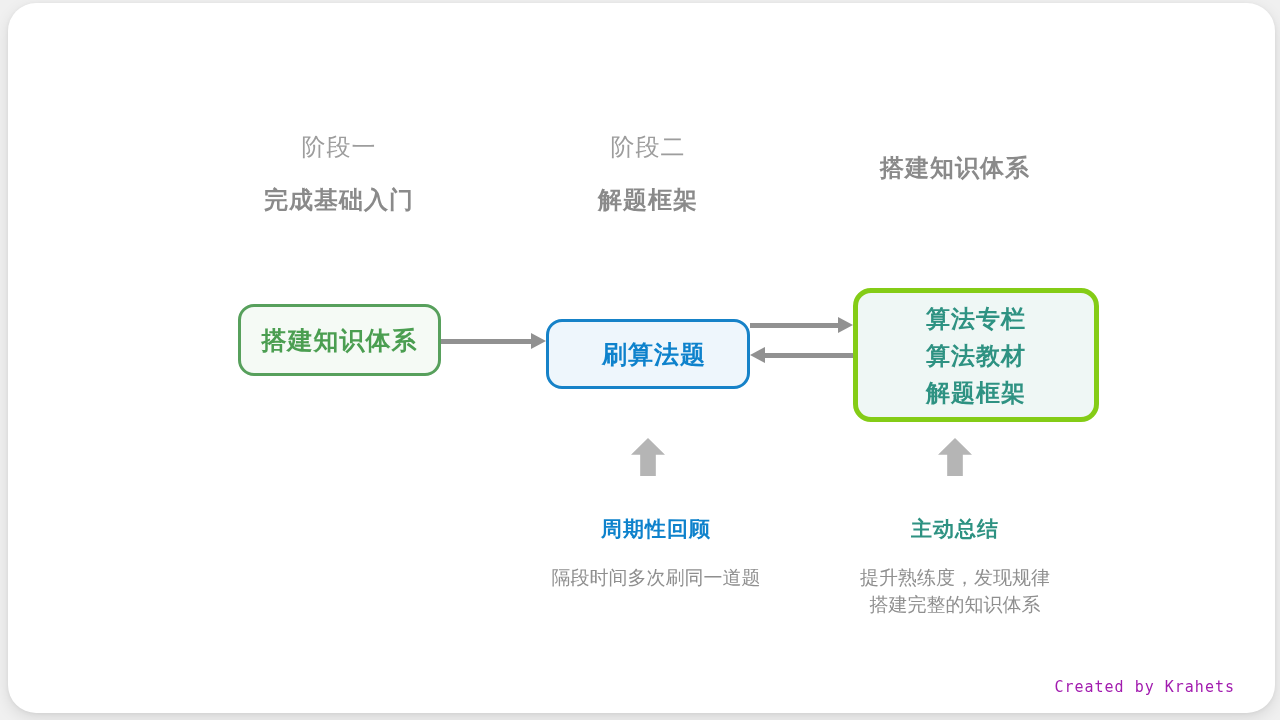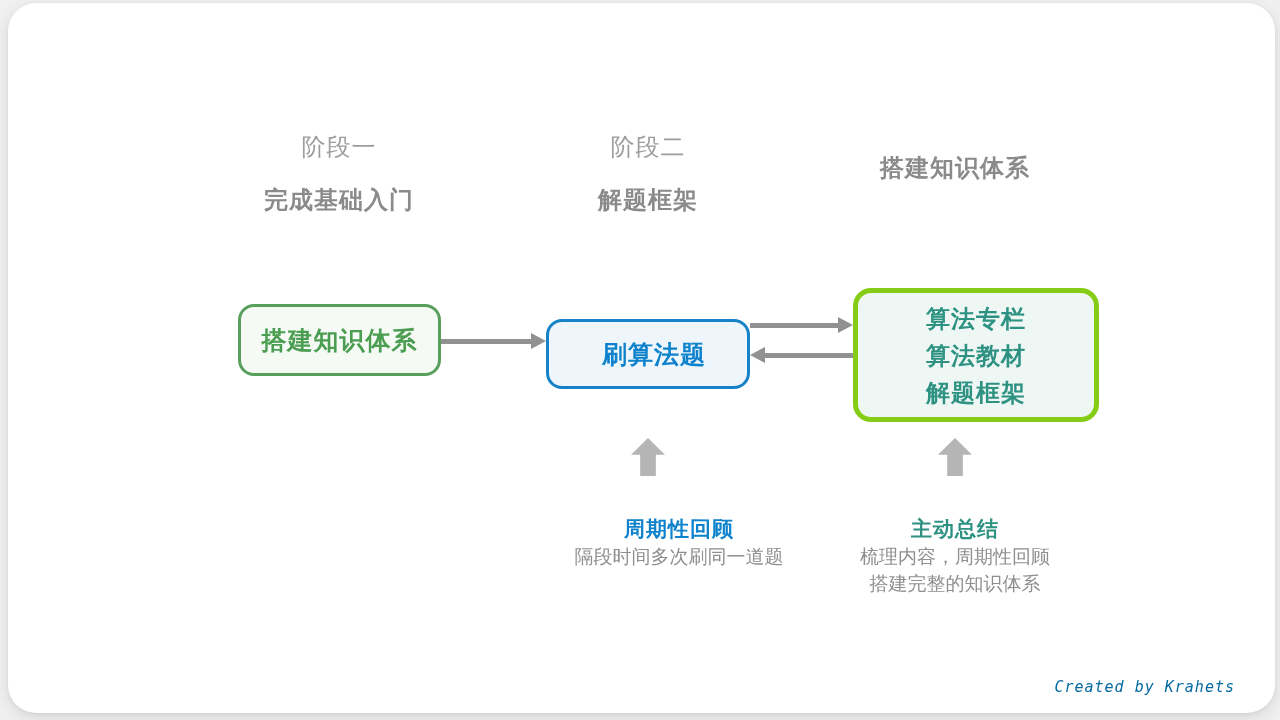--- a/index.html
+++ b/index.html
@@ -102,32 +102,32 @@
     white-space: nowrap;
   }
   .annotation-title {
     font-size: 21px;
     font-weight: 700;
     letter-spacing: 1px;
   }
   .annotation-title.blue { color: #0e82cc; }
   .annotation-title.teal { color: #2e9282; }
   .annotation-desc {
+    margin-top: 21px;
     font-size: 19px;
     line-height: 27px;
     color: #8f8f8f;
   }
   .credit {
     position: absolute;
     right: 40px; top: 675px;
     font-family: "DejaVu Sans Mono", monospace;
     font-size: 15px;
-    color: #0369a1;
+    color: #a21caf;
     letter-spacing: 1px;
-    font-style: italic;
   }
 </style>
 </head>
 <body>
 
 <div class="card">
 
   <div class="stage-header" style="left:331px; top:128px;">
     <div class="stage-label">阶段一</div>
     <div class="stage-subtitle">完成基础入门</div>
@@ -161,29 +161,29 @@
     <div class="head"></div>
   </div>
   <div class="h-arrow point-left" style="left:742px; top:344px; width:103px;">
     <div class="shaft"></div>
     <div class="head"></div>
   </div>
 
   <div class="up-arrow" style="left:640px; top:435px;"></div>
   <div class="up-arrow" style="left:947px; top:435px;"></div>
 
-  <div class="annotation" style="left:671px; top:512px;font-family:Liberation Serif, serif;">
+  <div class="annotation" style="left:648px; top:512px;font-family:Liberation Serif, serif;">
     <div class="annotation-title blue">周期性回顾</div>
     <div class="annotation-desc">
       <div>隔段时间多次刷同一道题</div>
     </div>
   </div>
   <div class="annotation" style="left:947px; top:512px;font-family:Liberation Serif, serif;">
     <div class="annotation-title teal">主动总结</div>
     <div class="annotation-desc">
-      <div>梳理内容，周期性回顾</div>
+      <div>提升熟练度，发现规律</div>
       <div>搭建完整的知识体系</div>
     </div>
   </div>
 
   <div class="credit">Created by Krahets</div>
 
 </div>
 
 </body></html>

